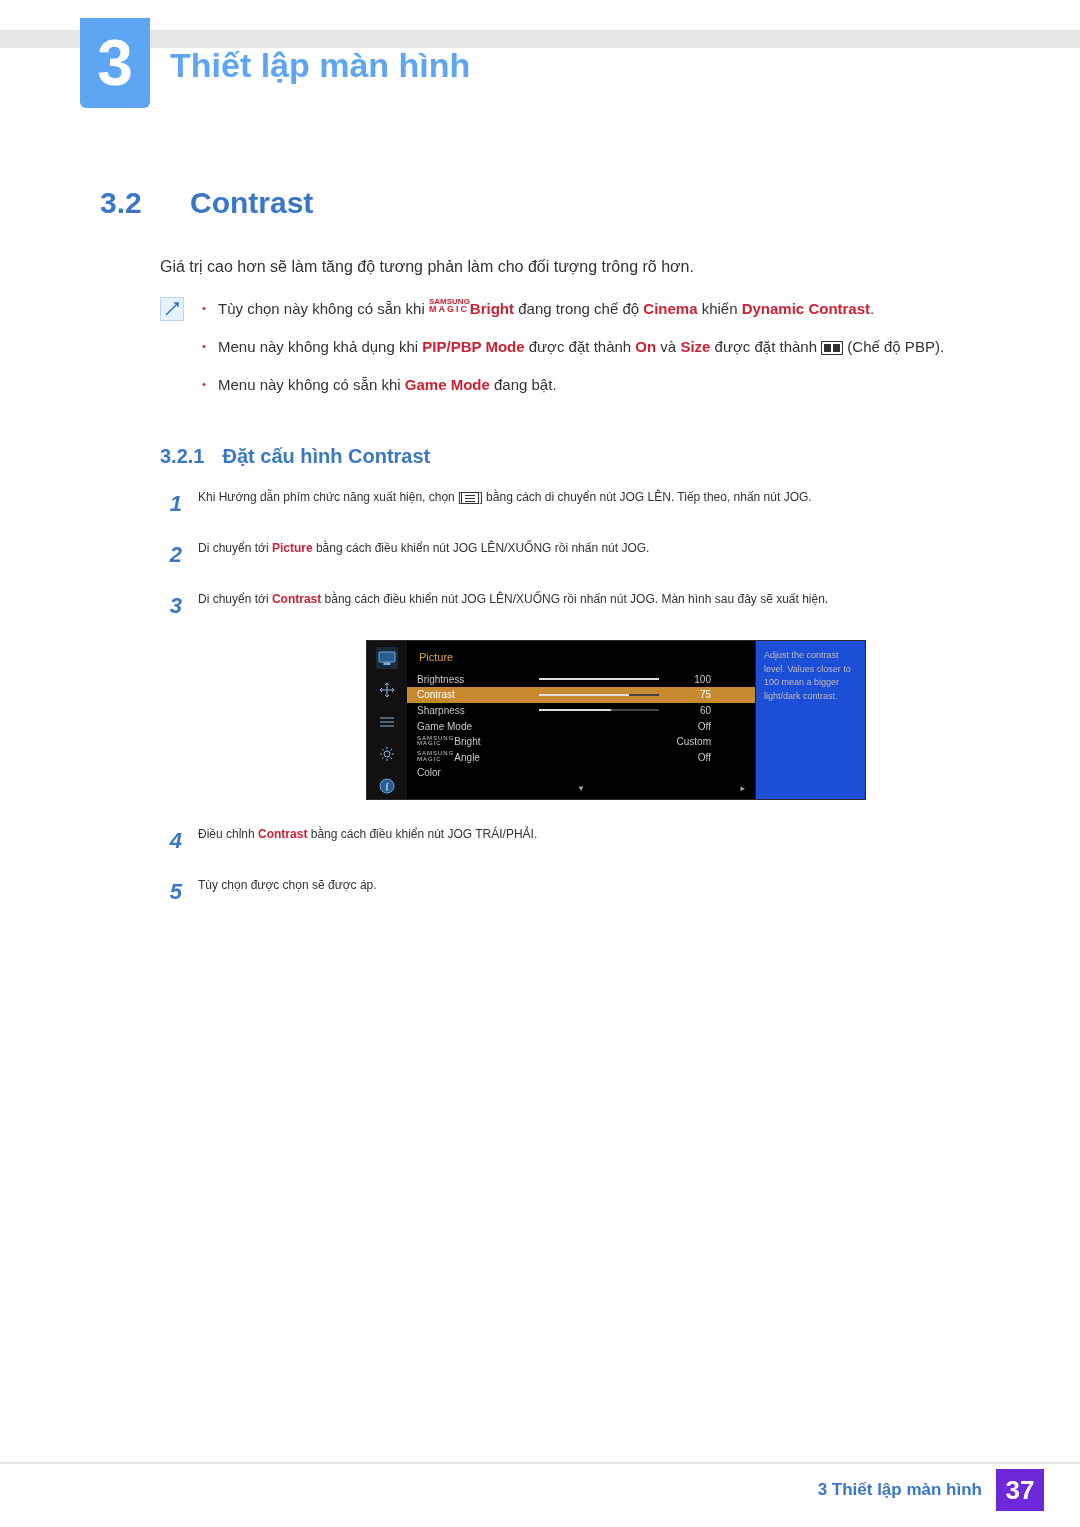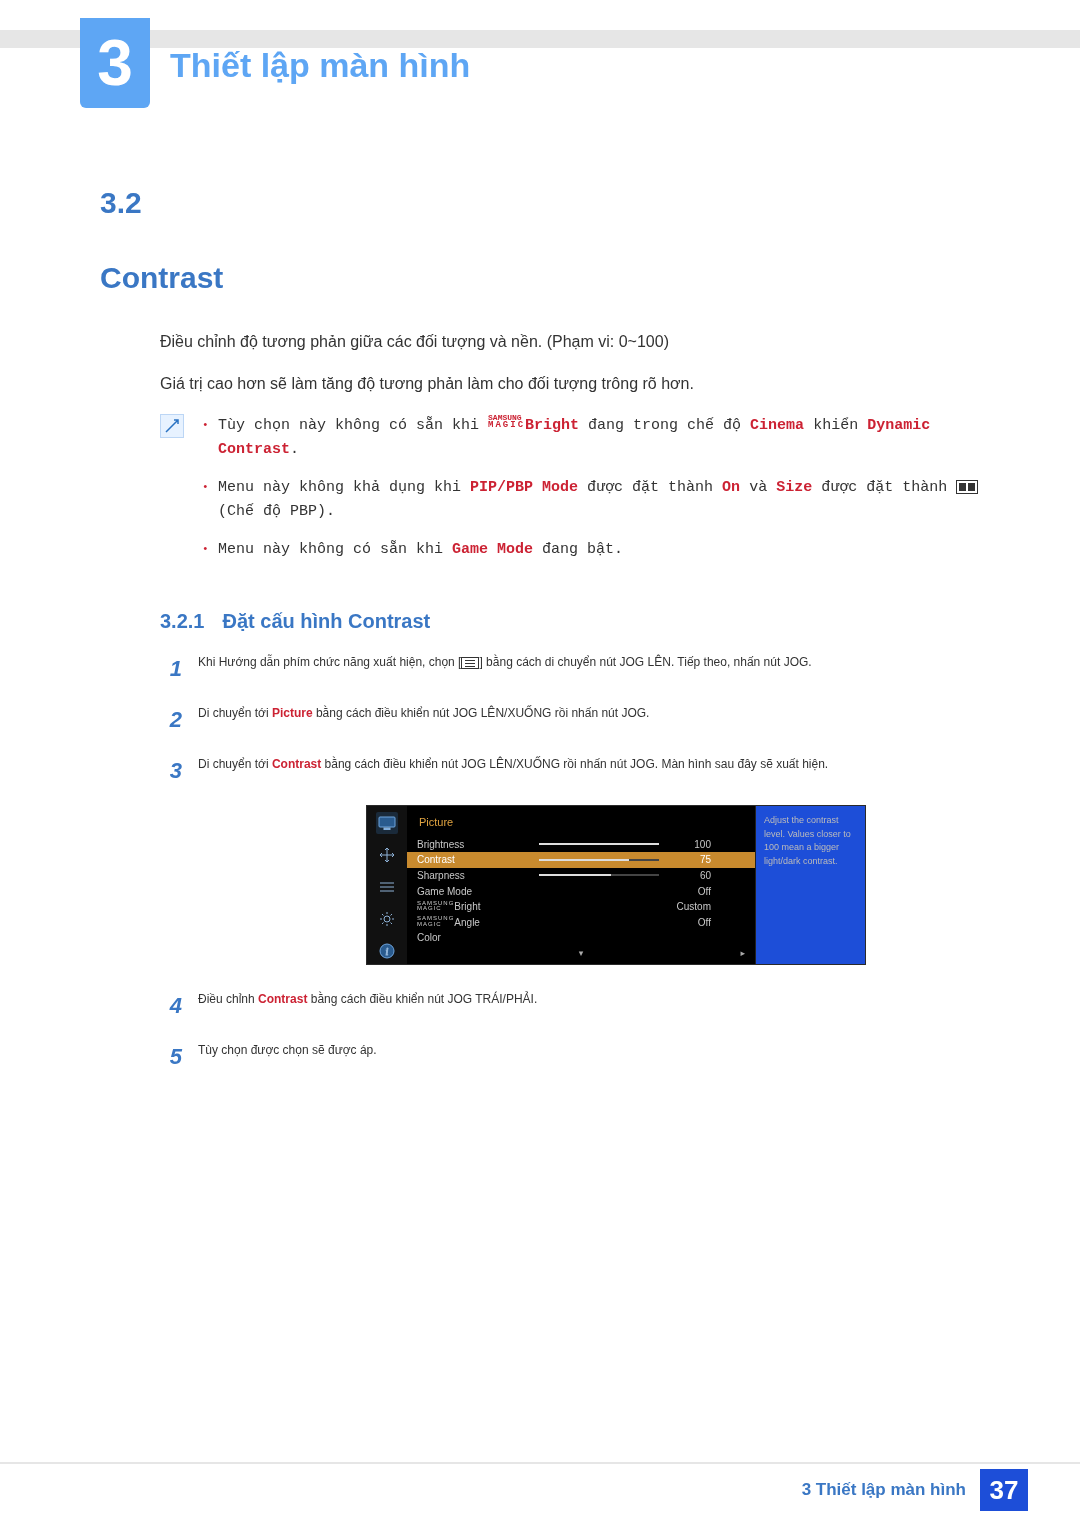--- a/index.html
+++ b/index.html
@@ -35,32 +35,32 @@
     font-size: 34px;
     font-weight: bold;
     color: #5ea6f4;
   }
   .content {
     position: absolute;
     top: 180px;
     left: 100px;
     right: 90px;
   }
-  .sec-row { display:flex; gap:30px; margin-bottom:30px;flex-direction:column; }
+  .sec-row { display:flex; gap:30px; margin-bottom:30px; }
   .sec-num { color:#3a77c4; font-size:30px; font-weight:bold; width:60px; }
   .sec-title { color:#3a77c4; font-size:30px; font-weight:bold; }
   .para { margin: 10px 0 18px 60px; font-size:16px; }
   .note-block { display:flex; margin: 14px 0 24px 60px; gap:18px; }
   .note-icon {
     width:24px; height:24px; background:#e7f2ff; border:1px solid #bcd6f5;
     display:flex; align-items:center; justify-content:center; font-size:14px; color:#2a72c2;
     flex-shrink:0;
   }
   .note-list { flex:1; }
-  .note-list li { list-style:none; position:relative; padding-left:16px; margin-bottom:14px; font-size:15px; line-height:1.6;font-family:Liberation Mono, monospace; }
+  .note-list li { list-style:none; position:relative; padding-left:16px; margin-bottom:14px; font-size:15px; line-height:1.6; }
   .note-list li::before { content:"•"; color:#c23; position:absolute; left:0; font-size:11px; top:3px; }
   .bold-red  { color:#c23; font-weight:bold; }
   .samsung-magic { display:inline-block; font-size:9px; letter-spacing:2px; color:#c23; font-weight:bold; transform:translateY(-2px); line-height:0.9; }
   .samsung-magic .s1 { display:block; font-size:8px; letter-spacing:0; }
   .pbp-icon { display:inline-block; width:22px; height:14px; border:1px solid #333; vertical-align:middle; position:relative; }
   .pbp-icon::before { content:""; position:absolute; left:50%; top:0; bottom:0; width:1px; background:#333; }
   .pbp-icon::after { content:""; position:absolute; left:2px; right:2px; top:2px; bottom:2px; background:#333; }
   .pbp-icon .gap { position:absolute; left:50%; top:0; bottom:0; width:2px; background:#fff; transform:translateX(-1px); z-index:2; }
 
   .subsec-row { display:flex; gap:18px; margin: 30px 0 16px 60px; }
@@ -100,47 +100,46 @@
   .osd-slider .fill { position:absolute; left:0; top:0; bottom:0; background:#ddd; }
   .osd-val { width:40px; text-align:right; font-size:10px; }
   .osd-row .magic-sm { font-size:6px; letter-spacing:1px; color:#ccc; line-height:0.9; display:inline-block; }
   .osd-arrow-down { text-align:center; font-size:9px; color:#aaa; margin-top:1px; }
   .osd-arrow-right { position:absolute; bottom:4px; right:10px; font-size:9px; color:#aaa; }
 
   .osd-right { width:110px; background:#1d4ed8; padding:8px 8px; font-size:9px; color:#bbb; border-left:1px solid #222; }
 
   
   .footer {
-    position:absolute; bottom:20px; left:0; right:16px; height:34px;
+    position:absolute; bottom:20px; left:0; right:0; height:34px;
     display:flex; justify-content:flex-end; align-items:center;
     padding-right:36px; gap:14px;
   }
   .footer-text { color:#3a77c4; font-weight:bold; font-size:17px; }
   .footer-page {
-    background:#1d4ed8; color:#fff; font-size:26px; font-weight:bold;
+    background:#6d28d9; color:#fff; font-size:26px; font-weight:bold;
     width:48px; height:42px; display:flex; align-items:center; justify-content:center;
   }
   .footer-line { position:absolute; left:0; right:0; bottom:63px; height:2px; background:#e6e6e6; }
 </style>
 </head>
 <body>
 
 <div class="top-stripe"></div>
 
 <div class="chapter-badge">3</div>
 <div class="chapter-title">Thiết lập màn hình</div>
 
 <div class="content">
 
   <div class="sec-row">
     <div class="sec-num">3.2</div>
     <div class="sec-title">Contrast</div>
   </div>
 
-  <div class="para">Điều chỉnh độ tương phản giữa các đối tượng và nền. (Phạm vi: 0~100)</div>
   <div class="para">Giá trị cao hơn sẽ làm tăng độ tương phản làm cho đối tượng trông rõ hơn.</div>
 
   <div class="note-block">
     <div class="note-icon">
       <svg width="16" height="16" viewBox="0 0 16 16">
           <path d="M2 14 L14 2 M10 2 L14 2 L14 6" stroke="#2a72c2" stroke-width="1.5" fill="none"></path>
         </svg>
     </div>
     <ul class="note-list">
       <li>

